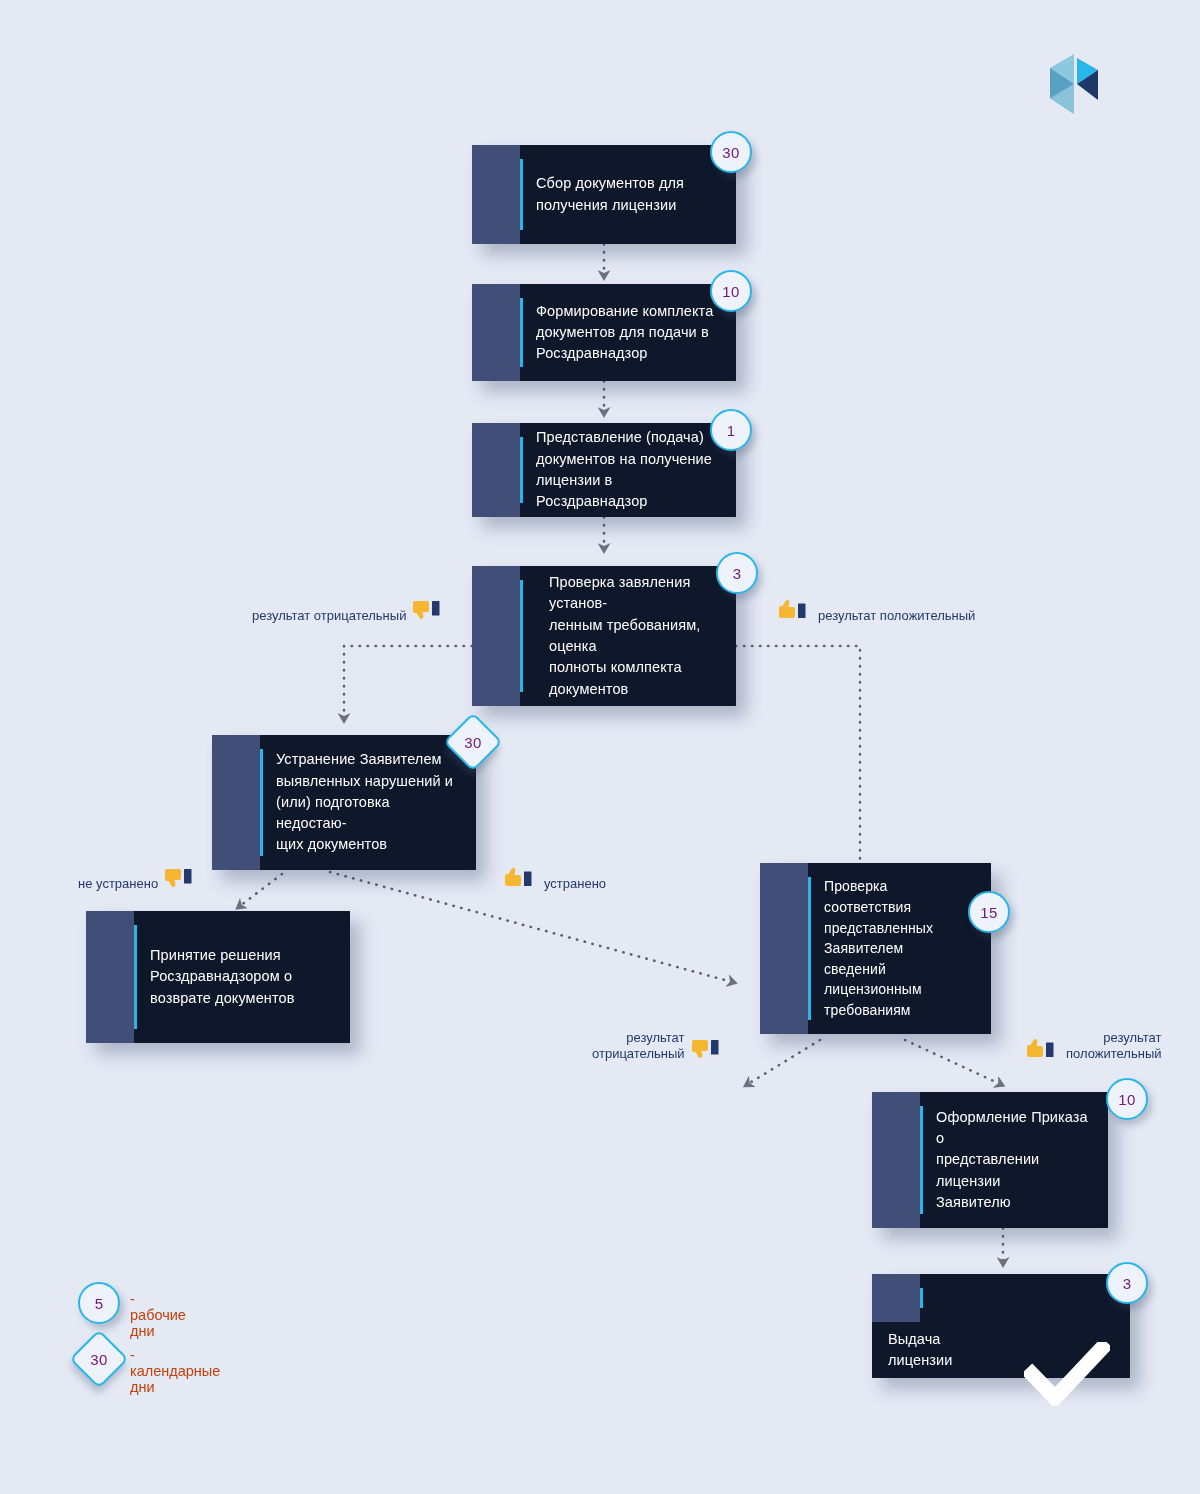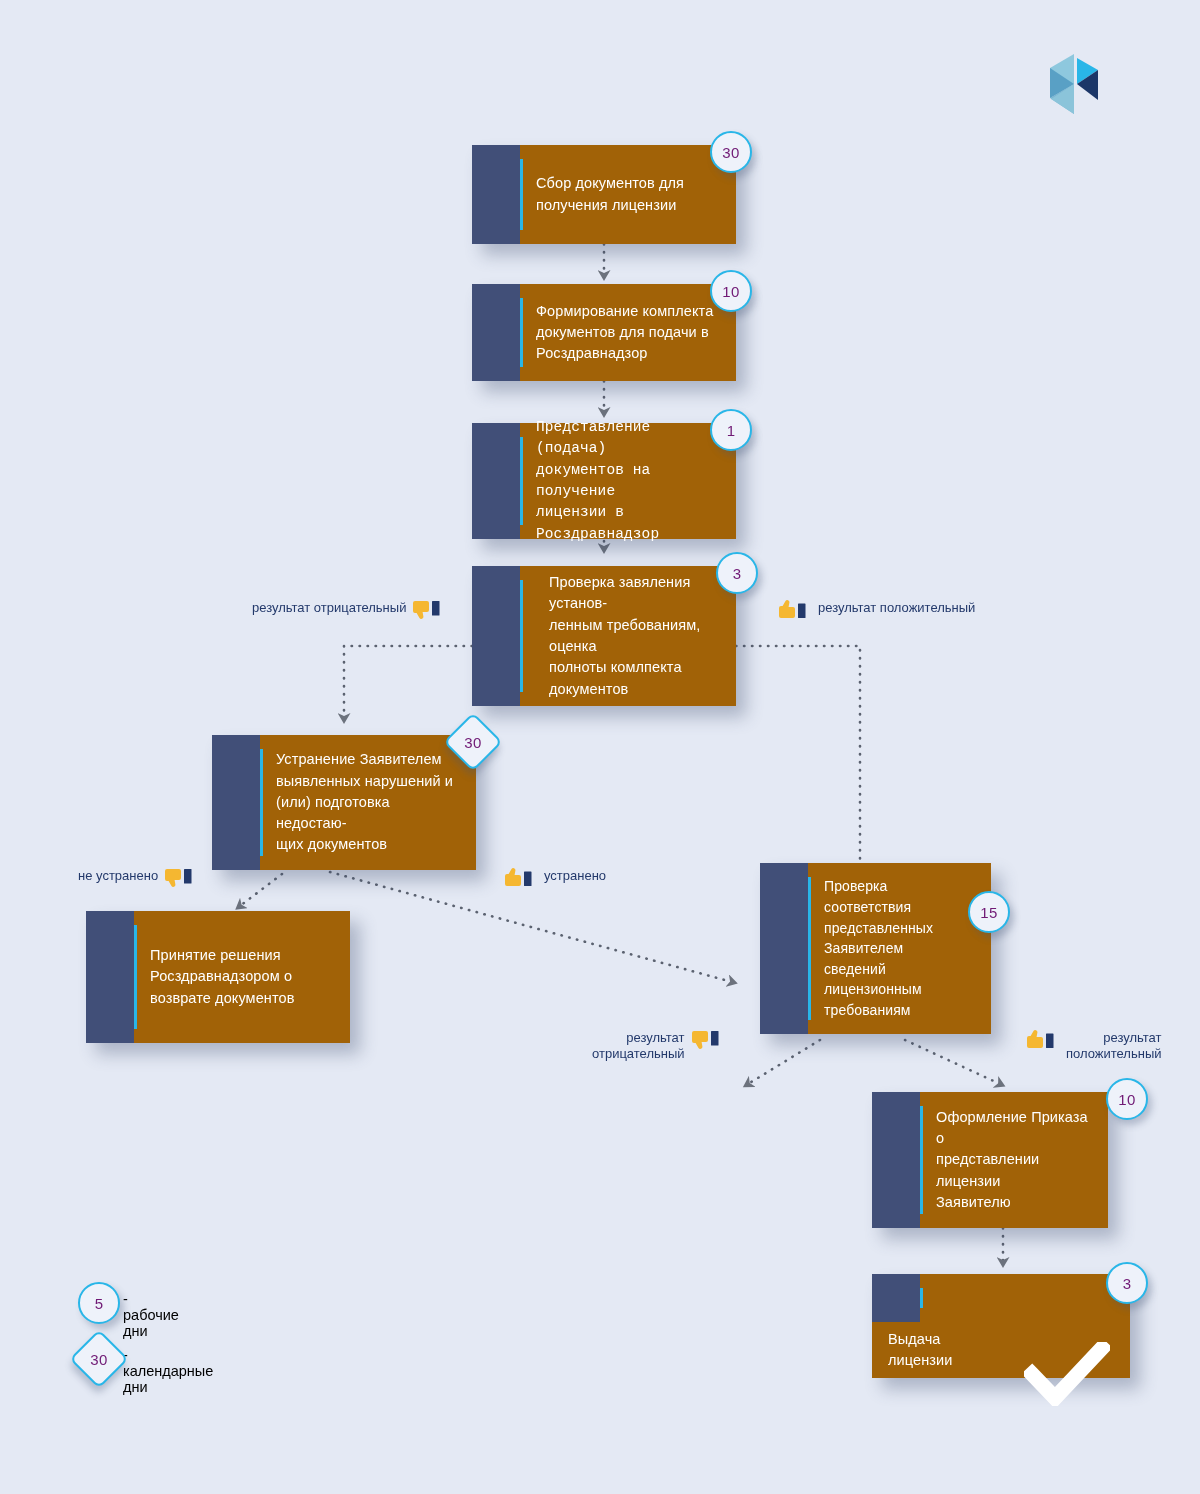--- a/index.html
+++ b/index.html
@@ -12,21 +12,21 @@
     -webkit-font-smoothing:antialiased;
   }
   #stage{position:absolute;left:0;top:0;width:1200px;height:1494px;}
 
   
   #wires{position:absolute;left:0;top:0;width:1200px;height:1494px;pointer-events:none;}
 
   
   .node{
     position:absolute;
-    background:#a16207;
+    background:#0f172a;
     box-shadow:10px 11px 16px rgba(60,75,110,.33);
     display:flex;align-items:stretch;
   }
   .node .strip{
     width:48px;flex:0 0 48px;background:#414f78;
     position:relative;
   }
   .node .accent{
     position:absolute;right:-3px;top:14px;bottom:14px;width:3px;background:#29b6e8;
   }
@@ -58,34 +58,34 @@
     border:2.5px solid #29b6e8;
     box-shadow:4px 5px 7px rgba(70,85,120,.30);
     box-sizing:border-box;
   }
   .badge.circle .shape{border-radius:50%;}
   .badge.diamond .shape{border-radius:7px;transform:rotate(45deg);}
   .badge .num{position:relative;z-index:2;}
 
   
   .verdict{
-    position:absolute;display:flex;align-items:flex-start;gap:6px;
+    position:absolute;display:flex;align-items:flex-end;gap:6px;
     color:#23396b;font-size:13px;line-height:1.25;z-index:5;
   }
   .verdict .cap{white-space:pre-line;}
   .thumb{position:relative;width:34px;height:24px;flex:0 0 34px;}
   .thumb svg{position:absolute;left:0;top:0;}
 
   
   #legend{position:absolute;left:78px;top:1282px;}
   .legrow{position:relative;height:56px;}
   .legrow .badge{position:absolute;left:0;top:0;}
   .legrow .legtext{
-    position:absolute;left:45px;top:9px;
-    color:#000000;font-size:14.5px;
+    position:absolute;left:52px;top:9px;
+    color:#c2410c;font-size:14.5px;
   }
 
   
   #logo{position:absolute;left:1044px;top:50px;width:60px;height:68px;}
 
   
   .glyph{position:absolute;}
 </style>
 </head>
 <body>
@@ -156,21 +156,21 @@
       <div class="txt">Формирование комплекта
 документов для подачи в
 Росздравнадзор</div>
     </div>
   </div>
   <div class="badge circle" style="left:710px;top:270px;">
     <span class="shape"></span>
     <span class="num">10</span>
   </div>
 
-  <div class="node" style="left:472px;top:423px;width:264px;height:116px;font-family:Liberation Mono, monospace;">
+  <div class="node" style="left:472px;top:423px;width:264px;height:94px;">
     <div class="strip">
         <div class="accent"></div>
       </div>
     <div class="body">
       <div class="txt">Представление (подача)
 документов на получение
 лицензии в Росздравнадзор</div>
     </div>
   </div>
   <div class="badge circle" style="left:710px;top:409px;">

